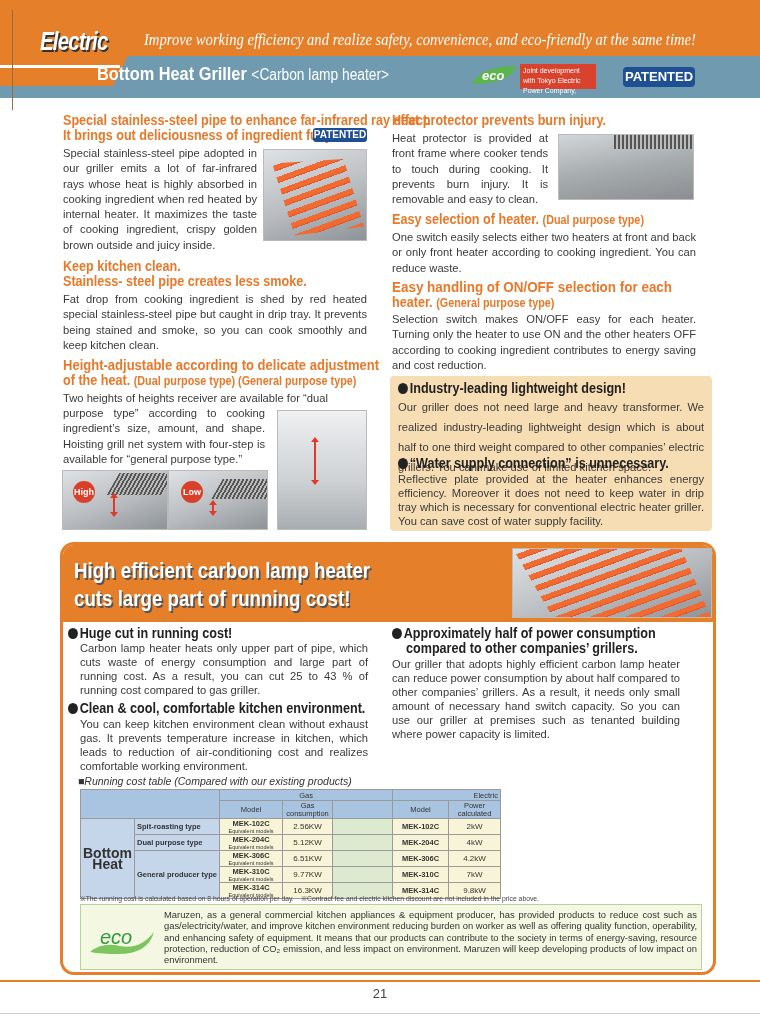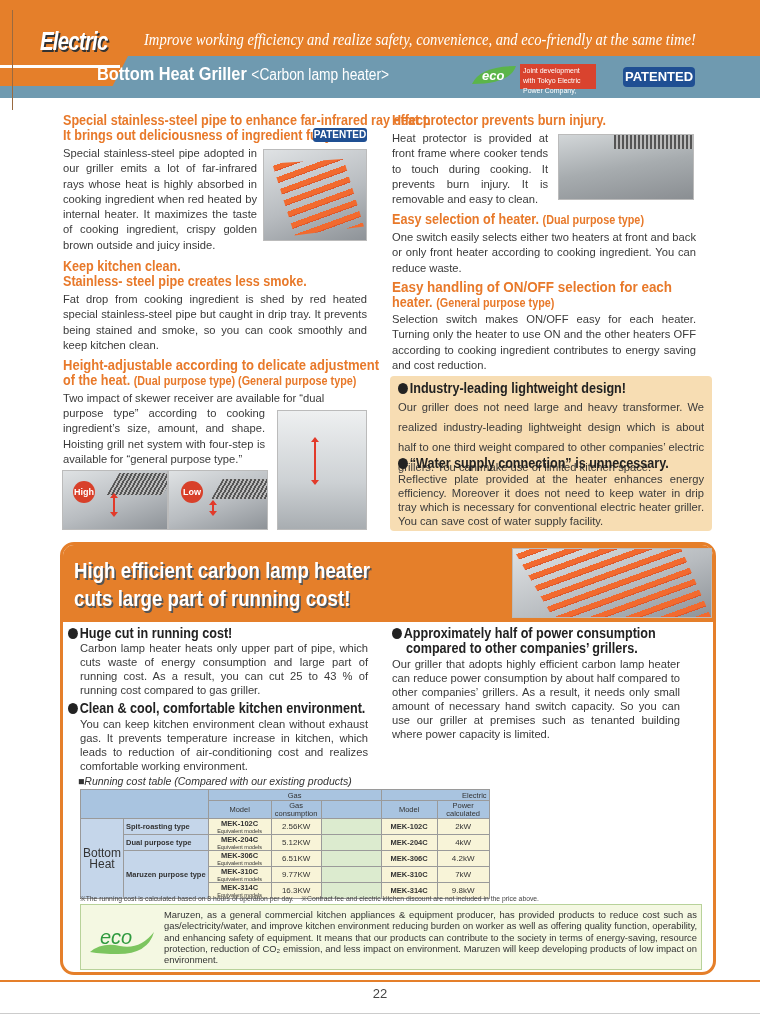--- a/index.html
+++ b/index.html
@@ -109,21 +109,21 @@
 
 <div class="abs h-or" style="left:63px;top:259px;">Keep kitchen clean.</div>
 <div class="abs h-or" style="left:63px;top:274px;">Stainless- steel pipe creates less smoke.</div>
 <div class="abs body-txt" style="left:63px;top:292px;width:304px;">Fat drop from cooking ingredient is shed by red heated special stainless-steel pipe but caught in drip tray. It prevents being stained and smoke, so you can cook smoothly and keep kitchen clean.</div>
 
 <div class="abs h-or" style="left:63px;top:358px;transform:scaleX(0.93);">Height-adjustable according to delicate adjustment</div>
 <div class="abs h-or" style="left:63px;top:373px;">
   <span>of the heat.</span>
   <span class="sm">(Dual purpose type) (General purpose type)</span>
 </div>
-<div class="abs body-txt" style="left:63px;top:391px;width:304px;">Two impact of skewer receiver are available for “dual</div>
+<div class="abs body-txt" style="left:63px;top:391px;width:304px;">Two heights of heights receiver are available for “dual</div>
 <div class="abs body-txt" style="left:63px;top:406px;width:202px;">purpose type” according to cooking ingredient’s size, amount, and shape. Hoisting grill net system with four-step is available for “general purpose type.”</div>
 
 <div class="photo" style="left:62px;top:470px;width:106px;height:60px;">
   <div class="grate" style="left:50px;top:2px;width:56px;height:22px;transform:skewX(-30deg);"></div>
   <div class="arrow-v" style="left:50px;top:26px;height:16px;"></div>
   <div class="badge-round" style="left:10px;top:10px;">High</div>
 </div>
 <div class="photo" style="left:168px;top:470px;width:100px;height:60px;">
   <div class="grate" style="left:48px;top:8px;width:56px;height:20px;transform:skewX(-30deg);"></div>
   <div class="arrow-v" style="left:43px;top:33px;height:8px;"></div>
@@ -197,21 +197,21 @@
     <td class="th-blue" colspan="2" style="text-align:right;">Electric</td>
   </tr>
   <tr style="height:18px;">
     <td class="th-blue" style="width:63px;">Model</td>
     <td class="th-blue" style="width:50px;line-height:8px;">Gas consumption</td>
     <td class="th-blue" style="width:60px;"></td>
     <td class="th-blue" style="width:56px;">Model</td>
     <td class="th-blue" style="width:52px;line-height:8px;">Power calculated</td>
   </tr>
   <tr style="height:16px;">
-    <td class="cell-blue" rowspan="5" style="width:40px;font-weight:normal;font-size:12px;line-height:11px;">Bottom Heat</td>
+    <td class="cell-blue" rowspan="5" style="width:40px;font-weight:bold;font-size:14px;line-height:11px;">Bottom Heat</td>
     <td class="cell-blue" style="text-align:left;font-weight:bold;margin-top:20px;">Spit-roasting type</td>
     <td class="cell-cream modelcell">
           <b>MEK-102C</b>
           <span>Equivalent models</span>
         </td>
     <td class="cell-cream" style="font-size:8px;">2.56KW</td>
     <td class="cell-green"></td>
     <td class="cell-cream" style="font-weight:bold;">MEK-102C</td>
     <td class="cell-cream" style="font-size:8px;">2kW</td>
   </tr>
@@ -220,21 +220,21 @@
     <td class="cell-cream modelcell">
           <b>MEK-204C</b>
           <span>Equivalent models</span>
         </td>
     <td class="cell-cream" style="font-size:8px;">5.12KW</td>
     <td class="cell-green"></td>
     <td class="cell-cream" style="font-weight:bold;">MEK-204C</td>
     <td class="cell-cream" style="font-size:8px;">4kW</td>
   </tr>
   <tr style="height:16px;">
-    <td class="cell-blue" rowspan="3" style="text-align:left;font-weight:bold;">Maruzen purpose type</td>
+    <td class="cell-blue" rowspan="3" style="text-align:left;font-weight:bold;">General producer type</td>
     <td class="cell-cream modelcell">
           <b>MEK-306C</b>
           <span>Equivalent models</span>
         </td>
     <td class="cell-cream" style="font-size:8px;">6.51KW</td>
     <td class="cell-green"></td>
     <td class="cell-cream" style="font-weight:bold;">MEK-306C</td>
     <td class="cell-cream" style="font-size:8px;">4.2kW</td>
   </tr>
   <tr style="height:16px;">
@@ -266,14 +266,14 @@
 </div>
 
 <div class="eco-box"></div>
 <svg class="abs" style="left:88px;top:922px;width:68px;height:34px;" viewBox="0 0 68 34">
   <path d="M2 30 Q14 20 32 24 Q52 28 66 10 Q60 32 30 32 Q14 32 2 30 Z" fill="#7cc55f"></path>
   <text x="12" y="22" font-family="Liberation Sans, sans-serif" font-size="20" fill="#2f9a3e" font-style="italic">eco</text>
 </svg>
 <div class="eco-text">Maruzen, as a general commercial kitchen appliances &amp; equipment producer, has provided products to reduce cost such as gas/electricity/water, and improve kitchen environment reducing burden on worker as well as offering quality function, operability, and enhancing safety of equipment. It means that our products can contribute to the society in terms of energy-saving, resource protection, reduction of CO₂ emission, and less impact on environment. Maruzen will keep developing products of low impact on environment.</div>
 
 <div class="footer-line"></div>
-<div class="page-num">22</div>
+<div class="page-num">21</div>
 <div class="footer-line2"></div>
 
 </body></html>

